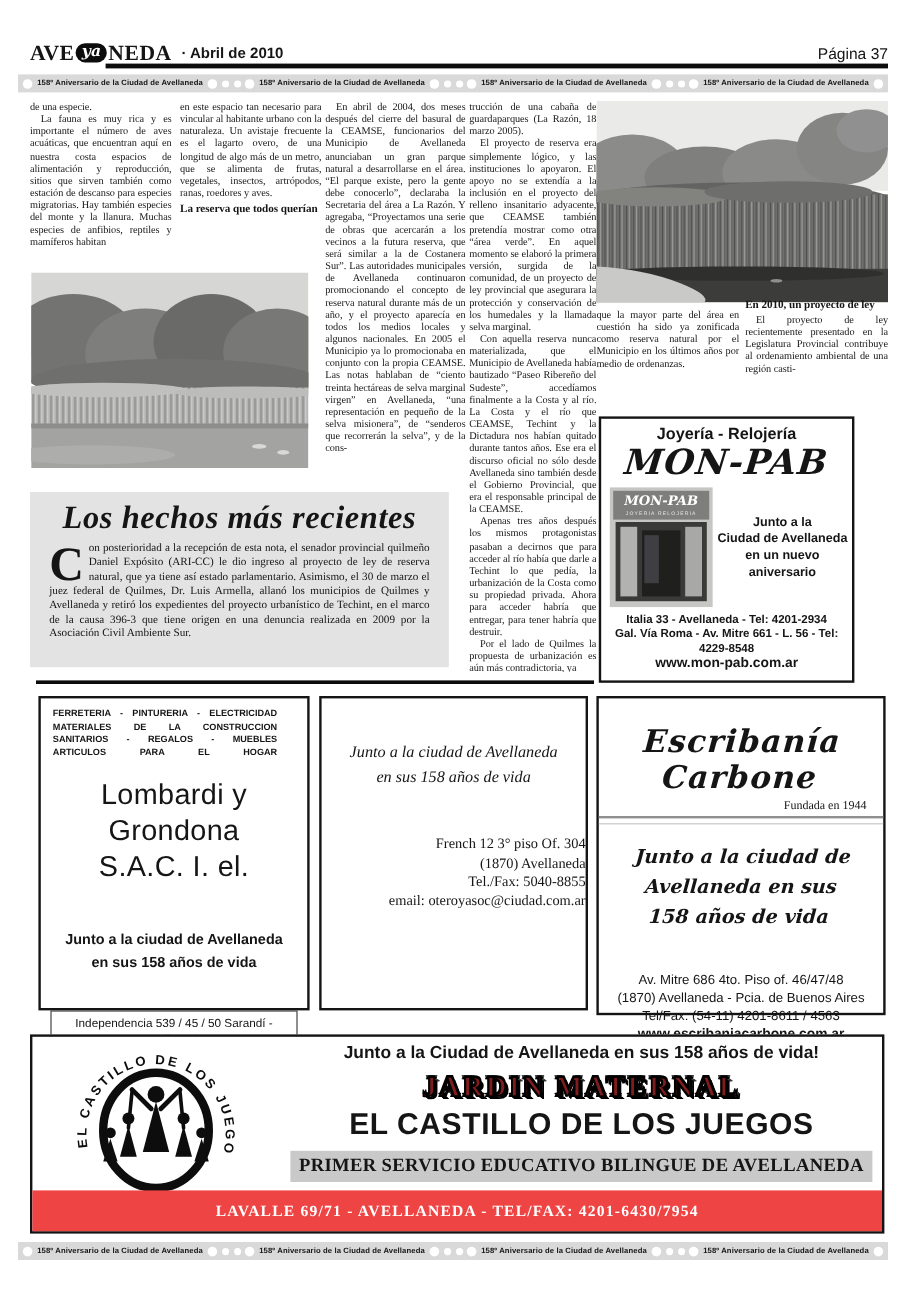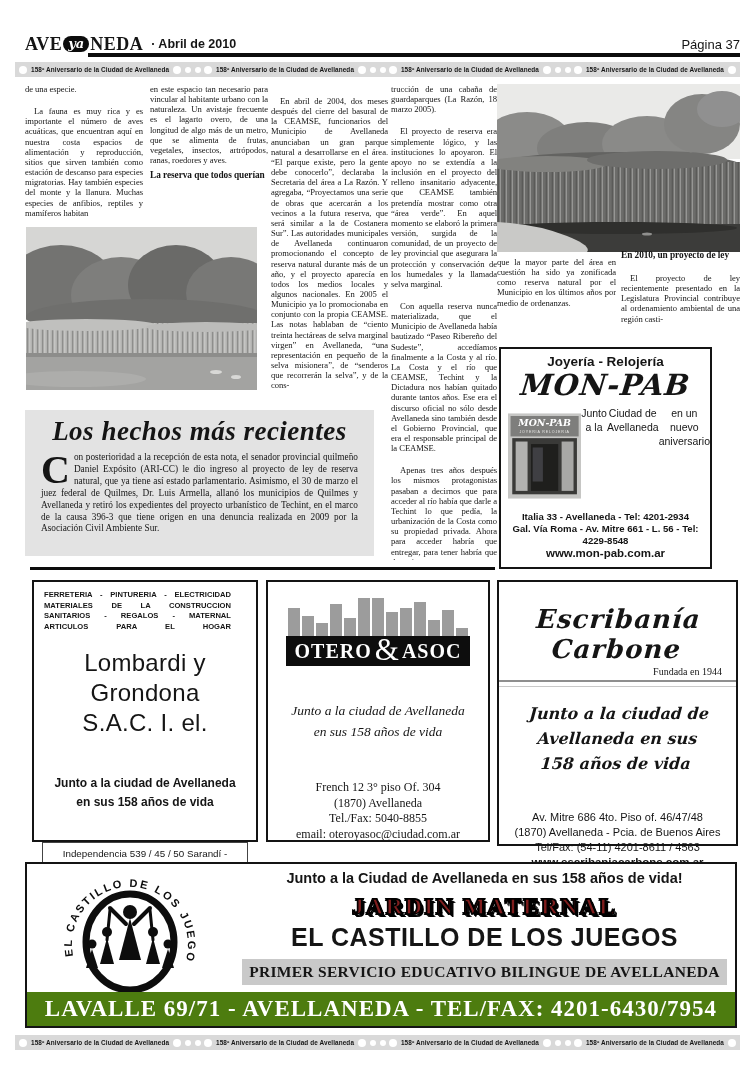--- a/index.html
+++ b/index.html
@@ -21,21 +21,21 @@
   .anniv-strip{left:15px;width:725px;height:15px;background:#d9d9d9;display:flex;
                align-items:center;justify-content:space-between;padding:0 4px;box-sizing:border-box;}
   .anniv-seg{display:flex;align-items:center;gap:4px;}
   .anniv-dot{width:8px;height:8px;border-radius:50%;background:#fff;display:inline-block;}
   .anniv-dot.sm{width:6px;height:6px;}
   .anniv-text{font-family:"Liberation Sans",sans-serif;font-size:6.4px;font-weight:bold;letter-spacing:.1px;}
 
   
   .bodytext{font-size:8.6px;line-height:10.15px;text-align:justify;letter-spacing:-0.05px;overflow:hidden;}
   .bodytext p{margin:0;}
-  .bodytext p.ind{text-indent:9px;margin-top:12px;}
+  .bodytext p.ind{text-indent:9px;}
   .colhead{font-weight:bold;font-size:9.3px;line-height:11px;margin-top:5px;text-align:left;}
   .photo{border:0;display:block;}
 
   
   .hibox{left:25px;top:410px;width:349px;height:146px;background:#e3e3e3;box-sizing:border-box;
          padding:6px 16px 6px 16px;overflow:hidden;}
   .hibox-title{font-family:"Liberation Serif",serif;font-style:italic;font-weight:bold;
                font-size:27px;text-align:center;letter-spacing:.5px;margin:0 0 5px 0;}
   .hibox-body{font-size:9.3px;line-height:11.9px;text-align:justify;}
   .dropcap{float:left;font-weight:bold;font-size:40px;line-height:32px;padding:2px 4px 0 0;}
@@ -43,22 +43,22 @@
   .article-endrule{left:30px;top:567px;width:465px;height:2.5px;background:#0c0c0c;}
 
   
   .adbox{border:2px solid #141414;box-sizing:border-box;background:#fff;}
 
   
   .monpab-head{font-family:"Liberation Sans",sans-serif;font-weight:bold;font-size:13.5px;text-align:center;margin-top:5px;}
   .monpab-brand{font-family:"DejaVu Serif",serif;font-style:italic;font-weight:bold;font-size:29px;
                 text-align:center;transform:skewX(-6deg);letter-spacing:1px;margin-top:-1px;}
   .monpab-row{display:flex;margin-top:4px;}
-  .monpab-tag{flex:1;display:flex;justify-content:center;text-align:center;
-              font-family:"Liberation Sans",sans-serif;font-weight:normal;font-size:10.5px;line-height:14px;}
+  .monpab-tag{flex:1;display:flex;flex-direction:column;justify-content:center;text-align:center;
+              font-family:"Liberation Sans",sans-serif;font-weight:bold;font-size:10.5px;line-height:14px;}
   .monpab-addr{font-family:"Liberation Sans",sans-serif;font-weight:bold;font-size:9.6px;line-height:12px;text-align:center;margin-top:5px;}
   .monpab-web{font-family:"Liberation Sans",sans-serif;font-weight:bold;font-size:11.5px;text-align:center;}
 
   
   .lomb-services{margin:8px 25px 0 10px;font-family:"Liberation Sans",sans-serif;font-weight:bold;
                  font-size:7.6px;line-height:10.5px;text-align:justify;}
   .lomb-services div{text-align-last:justify;}
   .lomb-name{font-family:"Liberation Sans",sans-serif;font-weight:normal;font-size:24px;line-height:30px;
              text-align:center;margin-top:16px;letter-spacing:.3px;}
   .lomb-tag{font-family:"Liberation Sans",sans-serif;font-weight:bold;font-size:12px;line-height:19px;
@@ -69,21 +69,21 @@
   
   .otero-logo{margin:14px 18px 0 18px;}
   .otero-bars{display:flex;align-items:flex-end;gap:2px;height:40px;padding:0 2px;}
   .otero-bars i{display:block;background:#9c9c9c;flex:1;}
   .otero-black{background:#0d0d0d;color:#fff;display:flex;align-items:center;justify-content:center;
                height:30px;font-family:"Liberation Serif",serif;font-weight:bold;}
   .otero-black .t{font-size:20px;letter-spacing:1px;}
   .otero-black .amp{font-size:31px;font-weight:normal;margin:0 3px;position:relative;top:-1px;}
   .otero-tag{font-family:"Liberation Serif",serif;font-style:italic;font-size:13.5px;line-height:21px;
              text-align:center;margin-top:34px;}
-  .otero-addr{font-family:"Liberation Serif",serif;font-size:12px;line-height:15.5px;text-align:center;margin-top:38px;}
+  .otero-addr{font-family:"Liberation Serif",serif;font-size:12px;line-height:15.5px;text-align:right;margin-top:38px;}
 
   
   .carb-name{font-family:"DejaVu Serif",serif;font-style:italic;font-weight:bold;font-size:26px;
              text-align:center;margin-top:22px;letter-spacing:1px;transform:skewX(-4deg);}
   .carb-founded{font-family:"Liberation Serif",serif;font-size:10px;text-align:right;margin:2px 14px 3px 0;}
   .carb-divider{height:4px;border-top:2px solid #8f8f8f;border-bottom:1px solid #c9c9c9;margin:0 0 14px 0;}
   .carb-tag{font-family:"DejaVu Serif",serif;font-style:italic;font-weight:bold;font-size:16px;
             line-height:25px;text-align:center;transform:skewX(-4deg);}
   .carb-addr{font-family:"Liberation Sans",sans-serif;font-size:11px;line-height:15px;text-align:center;margin-top:34px;}
   .carb-web{font-weight:bold;font-size:11.5px;}
@@ -91,23 +91,23 @@
   
   .cast-box{left:25px;top:862px;width:712px;height:166px;}
   .cast-content{position:absolute;left:215px;right:8px;top:6px;text-align:center;}
   .cast-tag{font-family:"Liberation Sans",sans-serif;font-weight:bold;font-size:14.5px;}
   .cast-jardin{margin-top:7px;font-family:"Liberation Serif",serif;font-weight:bold;font-size:24px;
                letter-spacing:2px;color:#7f1d1d;-webkit-text-stroke:1.3px #000;
                text-shadow:2px 2px 0 #000,3px 3px 0 #000,-1px -1px 0 #000,1px -1px 0 #000,-1px 1px 0 #000;}
   .cast-name{margin-top:3px;font-family:"Liberation Sans",sans-serif;font-weight:bold;font-size:25px;letter-spacing:.5px;}
   .cast-gray{margin-top:7px;background:#c9c9c9;padding:4px 2px;font-family:"Liberation Serif",serif;
              font-weight:bold;font-size:15.5px;letter-spacing:.3px;}
-  .cast-footer{position:absolute;left:0;right:0;bottom:0;height:34px;background:#4d7c0f;color:#fff;
+  .cast-footer{position:absolute;left:0;right:0;bottom:0;height:34px;background:#ef4444;color:#fff;
                display:flex;align-items:center;justify-content:center;font-family:"Liberation Serif",serif;
-               font-weight:bold;font-size:23px;letter-spacing:1px;}
+               font-weight:bold;font-size:13px;letter-spacing:1px;}
 </style>
 </head>
 <body>
 
 <div class="page">
 
   <div class="abs masthead">
     <span class="logo-serif">AVE</span>
     <span class="logo-badge">ya</span>
     <span class="logo-serif">NEDA</span>
@@ -259,60 +259,38 @@
       <div>Italia 33 - Avellaneda - Tel: 4201-2934</div>
       <div>Gal. Vía Roma - Av. Mitre 661 - L. 56 - Tel: 4229-8548</div>
     </div>
     <div class="monpab-web">www.mon-pab.com.ar</div>
   </div>
 
   <div class="abs adbox" style="left:32px;top:580px;width:226px;height:262px;">
     <div class="lomb-services">
       <div>FERRETERIA - PINTURERIA - ELECTRICIDAD</div>
       <div>MATERIALES DE LA CONSTRUCCION</div>
-      <div>SANITARIOS - REGALOS - MATERNAL</div>
+      <div>SANITARIOS - REGALOS - MUEBLES</div>
       <div>ARTICULOS PARA EL HOGAR</div>
     </div>
     <div class="lomb-name">
       <div>Lombardi y Grondona</div>
       <div>S.A.C. I. el.</div>
     </div>
     <div class="lomb-tag">
       <div>Junto a la ciudad de Avellaneda</div>
       <div>en sus 158 años de vida</div>
     </div>
     <div class="lomb-addrbox">
       <div>Independencia 539 / 45 / 50 Sarandí - Avellaneda</div>
       <div>Tel: 4204-8116/4046/2200</div>
     </div>
   </div>
 
   <div class="abs adbox" style="left:266px;top:580px;width:224px;height:262px;">
-    <div class="otero-logo">
-      <div class="otero-bars">
-        <i style="height:28px"></i>
-          <i style="height:20px"></i>
-          <i style="height:13px"></i>
-          <i style="height:32px"></i>
-          <i style="height:18px"></i>
-          <i style="height:38px"></i>
-          <i style="height:38px"></i>
-          <i style="height:24px"></i>
-          <i style="height:28px"></i>
-          <i style="height:34px"></i>
-          <i style="height:16px"></i>
-          <i style="height:26px"></i>
-          <i style="height:8px"></i>
-      </div>
-      <div class="otero-black">
-        <span class="t">OTERO</span>
-        <span class="amp">&amp;</span>
-        <span class="t">ASOC</span>
-      </div>
-    </div>
     <div class="otero-tag">
       <div>Junto a la ciudad de Avellaneda</div>
       <div>en sus 158 años de vida</div>
     </div>
     <div class="otero-addr">
       <div>French 12 3° piso Of. 304</div>
       <div>(1870) Avellaneda</div>
       <div>Tel./Fax: 5040-8855</div>
       <div>email: oteroyasoc@ciudad.com.ar</div>
     </div>

